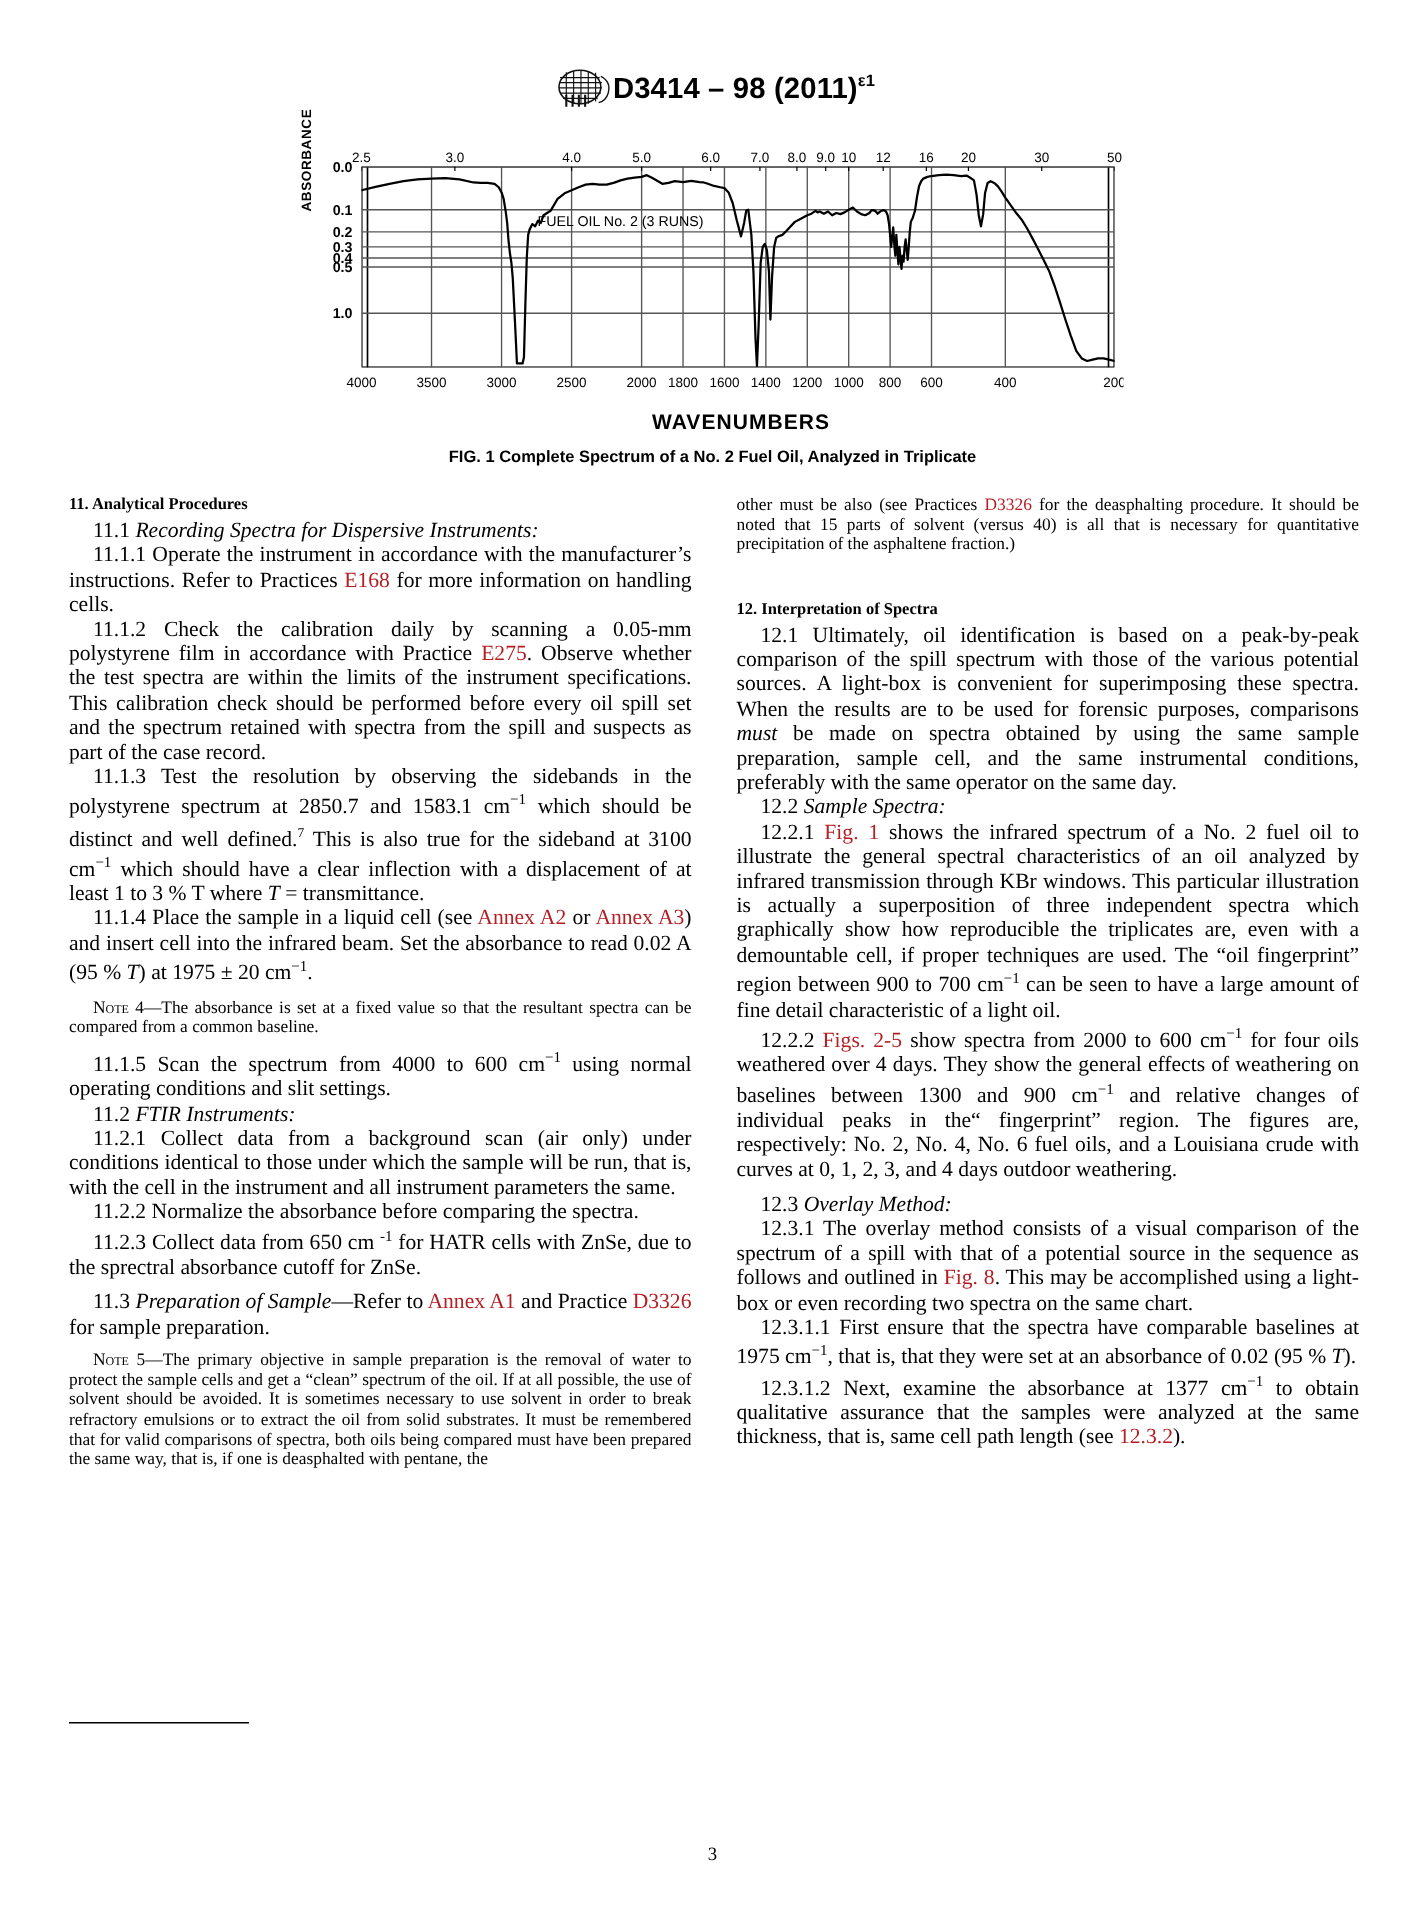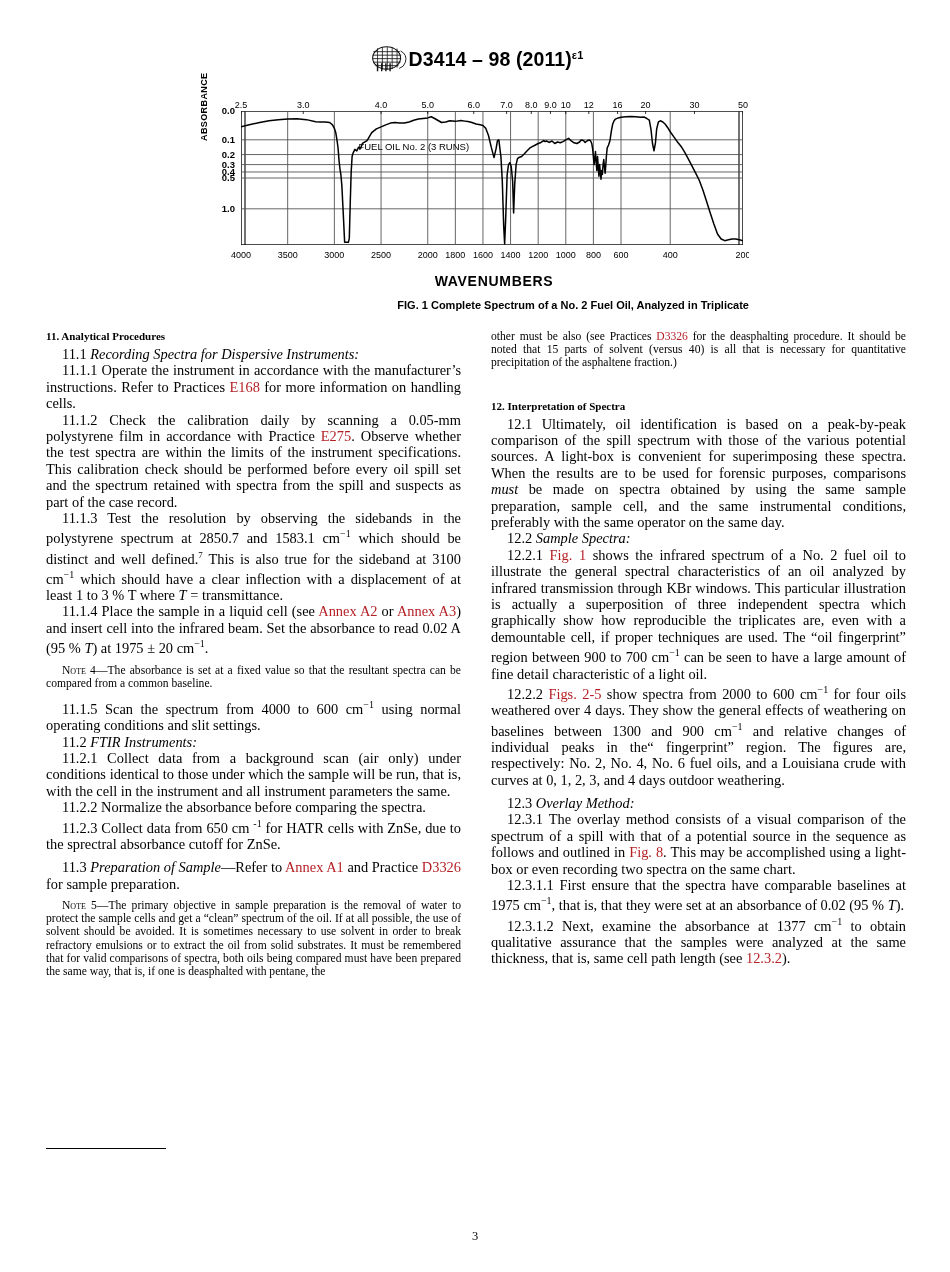--- a/index.html
+++ b/index.html
@@ -43,21 +43,21 @@
     white-space:nowrap;
   }
   .wavenumbers-label {
     font-family:"Liberation Sans", sans-serif;
     font-weight:bold; font-size:14px; letter-spacing:0.7px;
     text-align:center; margin-left:38px; margin-top:1px;
   }
   .fig-caption {
     font-family:"Liberation Sans", sans-serif;
     font-weight:bold; font-size:11px;
-    text-align:right; margin-top:10px;
+    text-align:center; margin-top:10px;
   }
   .tick-text { font-family:"Liberation Sans", sans-serif; font-size:9px; font-weight:normal; }
   .tick-text-b { font-family:"Liberation Sans", sans-serif; font-size:9.5px; font-weight:bold; }
   .curve-label { font-family:"Liberation Sans", sans-serif; font-size:9.5px; }
 
   
   .cols {
     position:absolute; top:330px; left:46px;
     width:860px; height:890px;
   }

